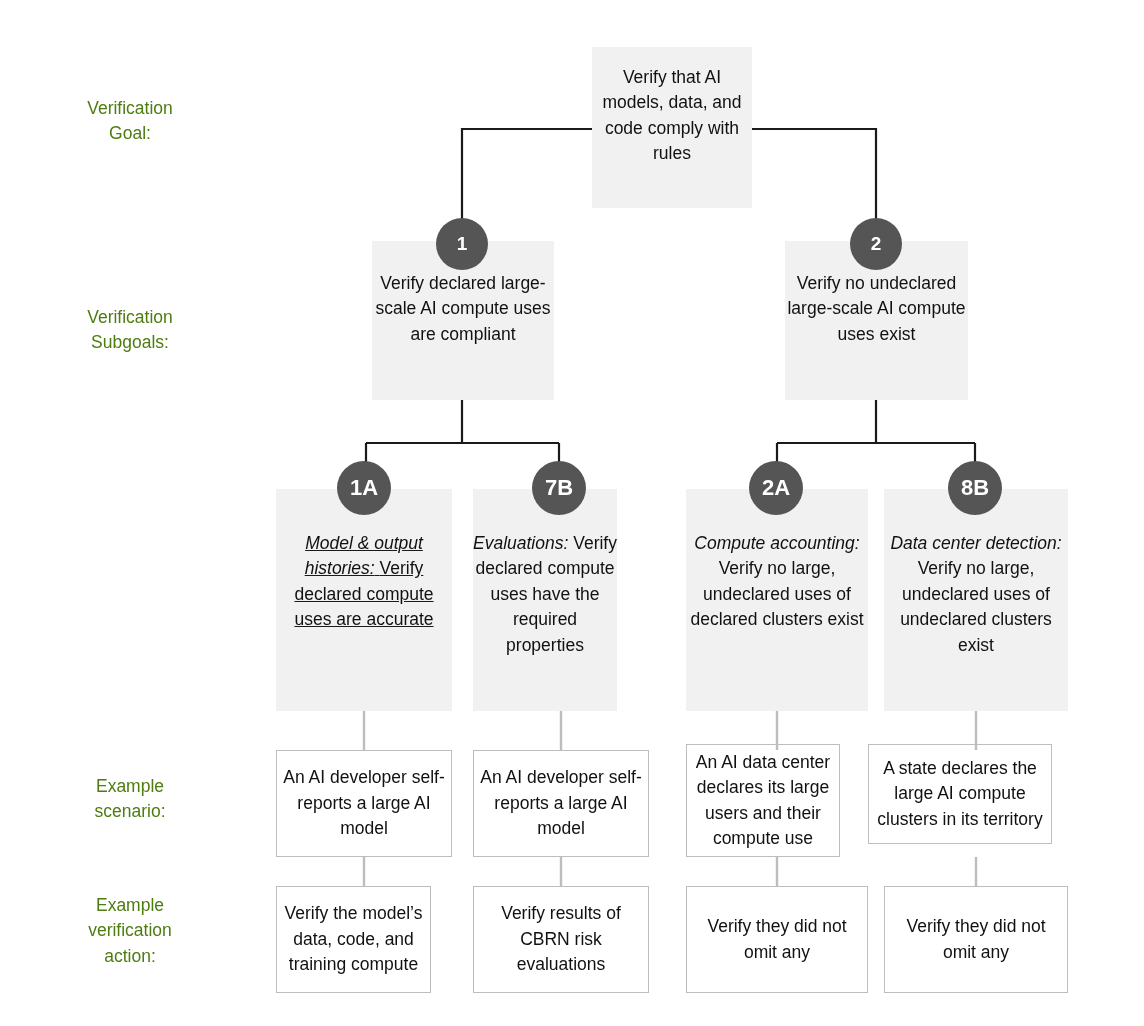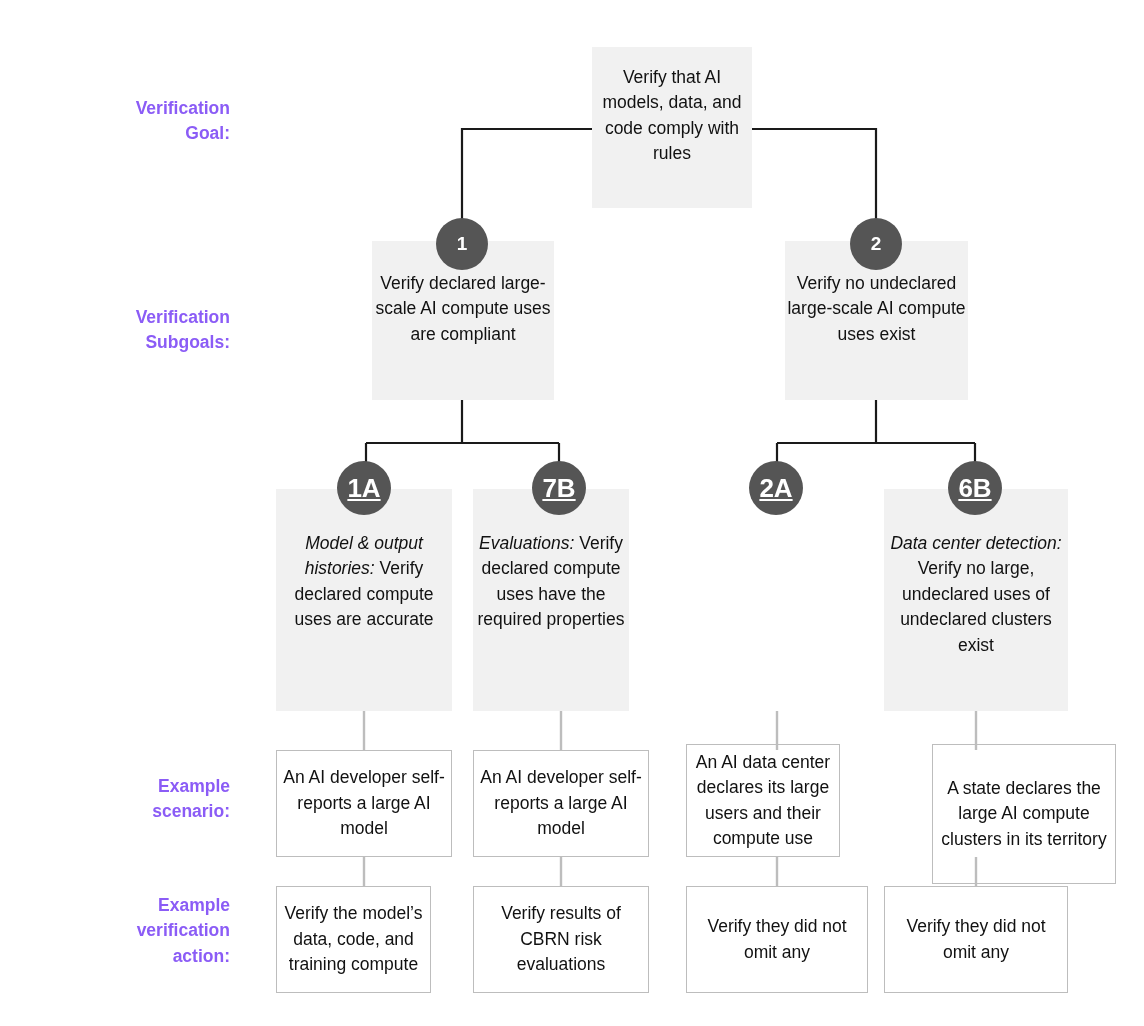--- a/index.html
+++ b/index.html
@@ -15,25 +15,25 @@
     position: relative;
     width: 1144px;
     height: 1026px;
     background: #ffffff;
     overflow: hidden;
   }
 
   
   .row-label {
     position: absolute;
-    font-weight: bold;
+    font-weight: normal;
     font-size: 17.5px;
     line-height: 1.45;
-    text-align: right;
-    color: #8b5cf6;
+    text-align: center;
+    color: #4d7c0f;
     white-space: pre-line;
   }
 
   
   .gbox {
     position: absolute;
     background: #f1f1f1;
     display: flex;
     align-items: flex-start;
     justify-content: center;
@@ -76,21 +76,21 @@
     border-radius: 50%;
     background: #555555;
     color: #ffffff;
     display: flex;
     align-items: center;
     justify-content: center;
     font-weight: bold;
     z-index: 5;
   }
   .badge.b1 { width: 52px; height: 52px; font-size: 19px; }
-  .badge.b2 { width: 54px; height: 54px; font-size: 26px; text-decoration: underline; }
+  .badge.b2 { width: 54px; height: 54px; font-size: 22px; }
   svg.edges {
     position: absolute;
     left: 0;
     top: 0;
     width: 1144px;
     height: 1026px;
     z-index: 1;
     pointer-events: none;
   }
 </style>
@@ -150,55 +150,58 @@
     <span>1</span>
   </div>
 
   <div class="gbox" style="left:785px; top:241px; width:183px; height:159px; padding-top:30px;justify-content:flex-end;">
     <div class="txt">Verify no undeclared large-scale AI compute uses exist</div>
   </div>
   <div class="badge b1" style="left:850px; top:218px;">
     <span>2</span>
   </div>
 
-  <div class="gbox" style="left:276px; top:489px; width:176px; height:222px; padding-top:42px;">
+  <div class="gbox" style="left:276px; top:489px; width:176px; height:222px; padding-top:42px;text-decoration:underline;">
     <div class="txt"><span class="ital">Model &amp; output histories:</span> <span>Verify declared compute uses are accurate</span></div>
   </div>
   <div class="badge b2" style="left:337px; top:461px;">
     <span>1A</span>
   </div>
 
-  <div class="gbox" style="left:473px; top:489px; width:156px; height:222px; padding-top:42px;">
+  <div class="gbox" style="left:473px; top:489px; width:144px; height:222px; padding-top:42px;">
     <div class="txt"><span class="ital">Evaluations:</span> <span>Verify declared compute uses have the required properties</span></div>
   </div>
   <div class="badge b2" style="left:532px; top:461px;">
     <span>7B</span>
   </div>
 
+  <div class="gbox" style="left:686px; top:489px; width:182px; height:222px; padding-top:42px;">
+    <div class="txt"><span class="ital">Compute accounting:</span> <span>Verify no large, undeclared uses of declared clusters exist</span></div>
+  </div>
   <div class="badge b2" style="left:749px; top:461px;">
     <span>2A</span>
   </div>
 
   <div class="gbox" style="left:884px; top:489px; width:184px; height:222px; padding-top:42px;">
     <div class="txt"><span class="ital">Data center detection:</span> <span>Verify no large, undeclared uses of undeclared clusters exist</span></div>
   </div>
   <div class="badge b2" style="left:948px; top:461px;">
-    <span>6B</span>
+    <span>8B</span>
   </div>
 
   <div class="obox" style="left:276px; top:750px; width:176px; height:107px;">
     <div class="txt">An AI developer self-reports a large AI model</div>
   </div>
   <div class="obox" style="left:473px; top:750px; width:176px; height:107px;">
     <div class="txt">An AI developer self-reports a large AI model</div>
   </div>
   <div class="obox" style="left:686px; top:744px; width:154px; height:113px;">
     <div class="txt">An AI data center declares its large users and their compute use</div>
   </div>
-  <div class="obox" style="left:932px; top:744px; width:184px; height:140px;align-items:center;">
+  <div class="obox" style="left:868px; top:744px; width:184px; height:100px;align-items:center;">
     <div class="txt">A state declares the large AI compute clusters in its territory</div>
   </div>
 
   <div class="obox" style="left:276px; top:886px; width:155px; height:107px;">
     <div class="txt">Verify the model’s data, code, and training compute</div>
   </div>
   <div class="obox" style="left:473px; top:886px; width:176px; height:107px;">
     <div class="txt">Verify results of CBRN risk evaluations</div>
   </div>
   <div class="obox" style="left:686px; top:886px; width:182px; height:107px;">

